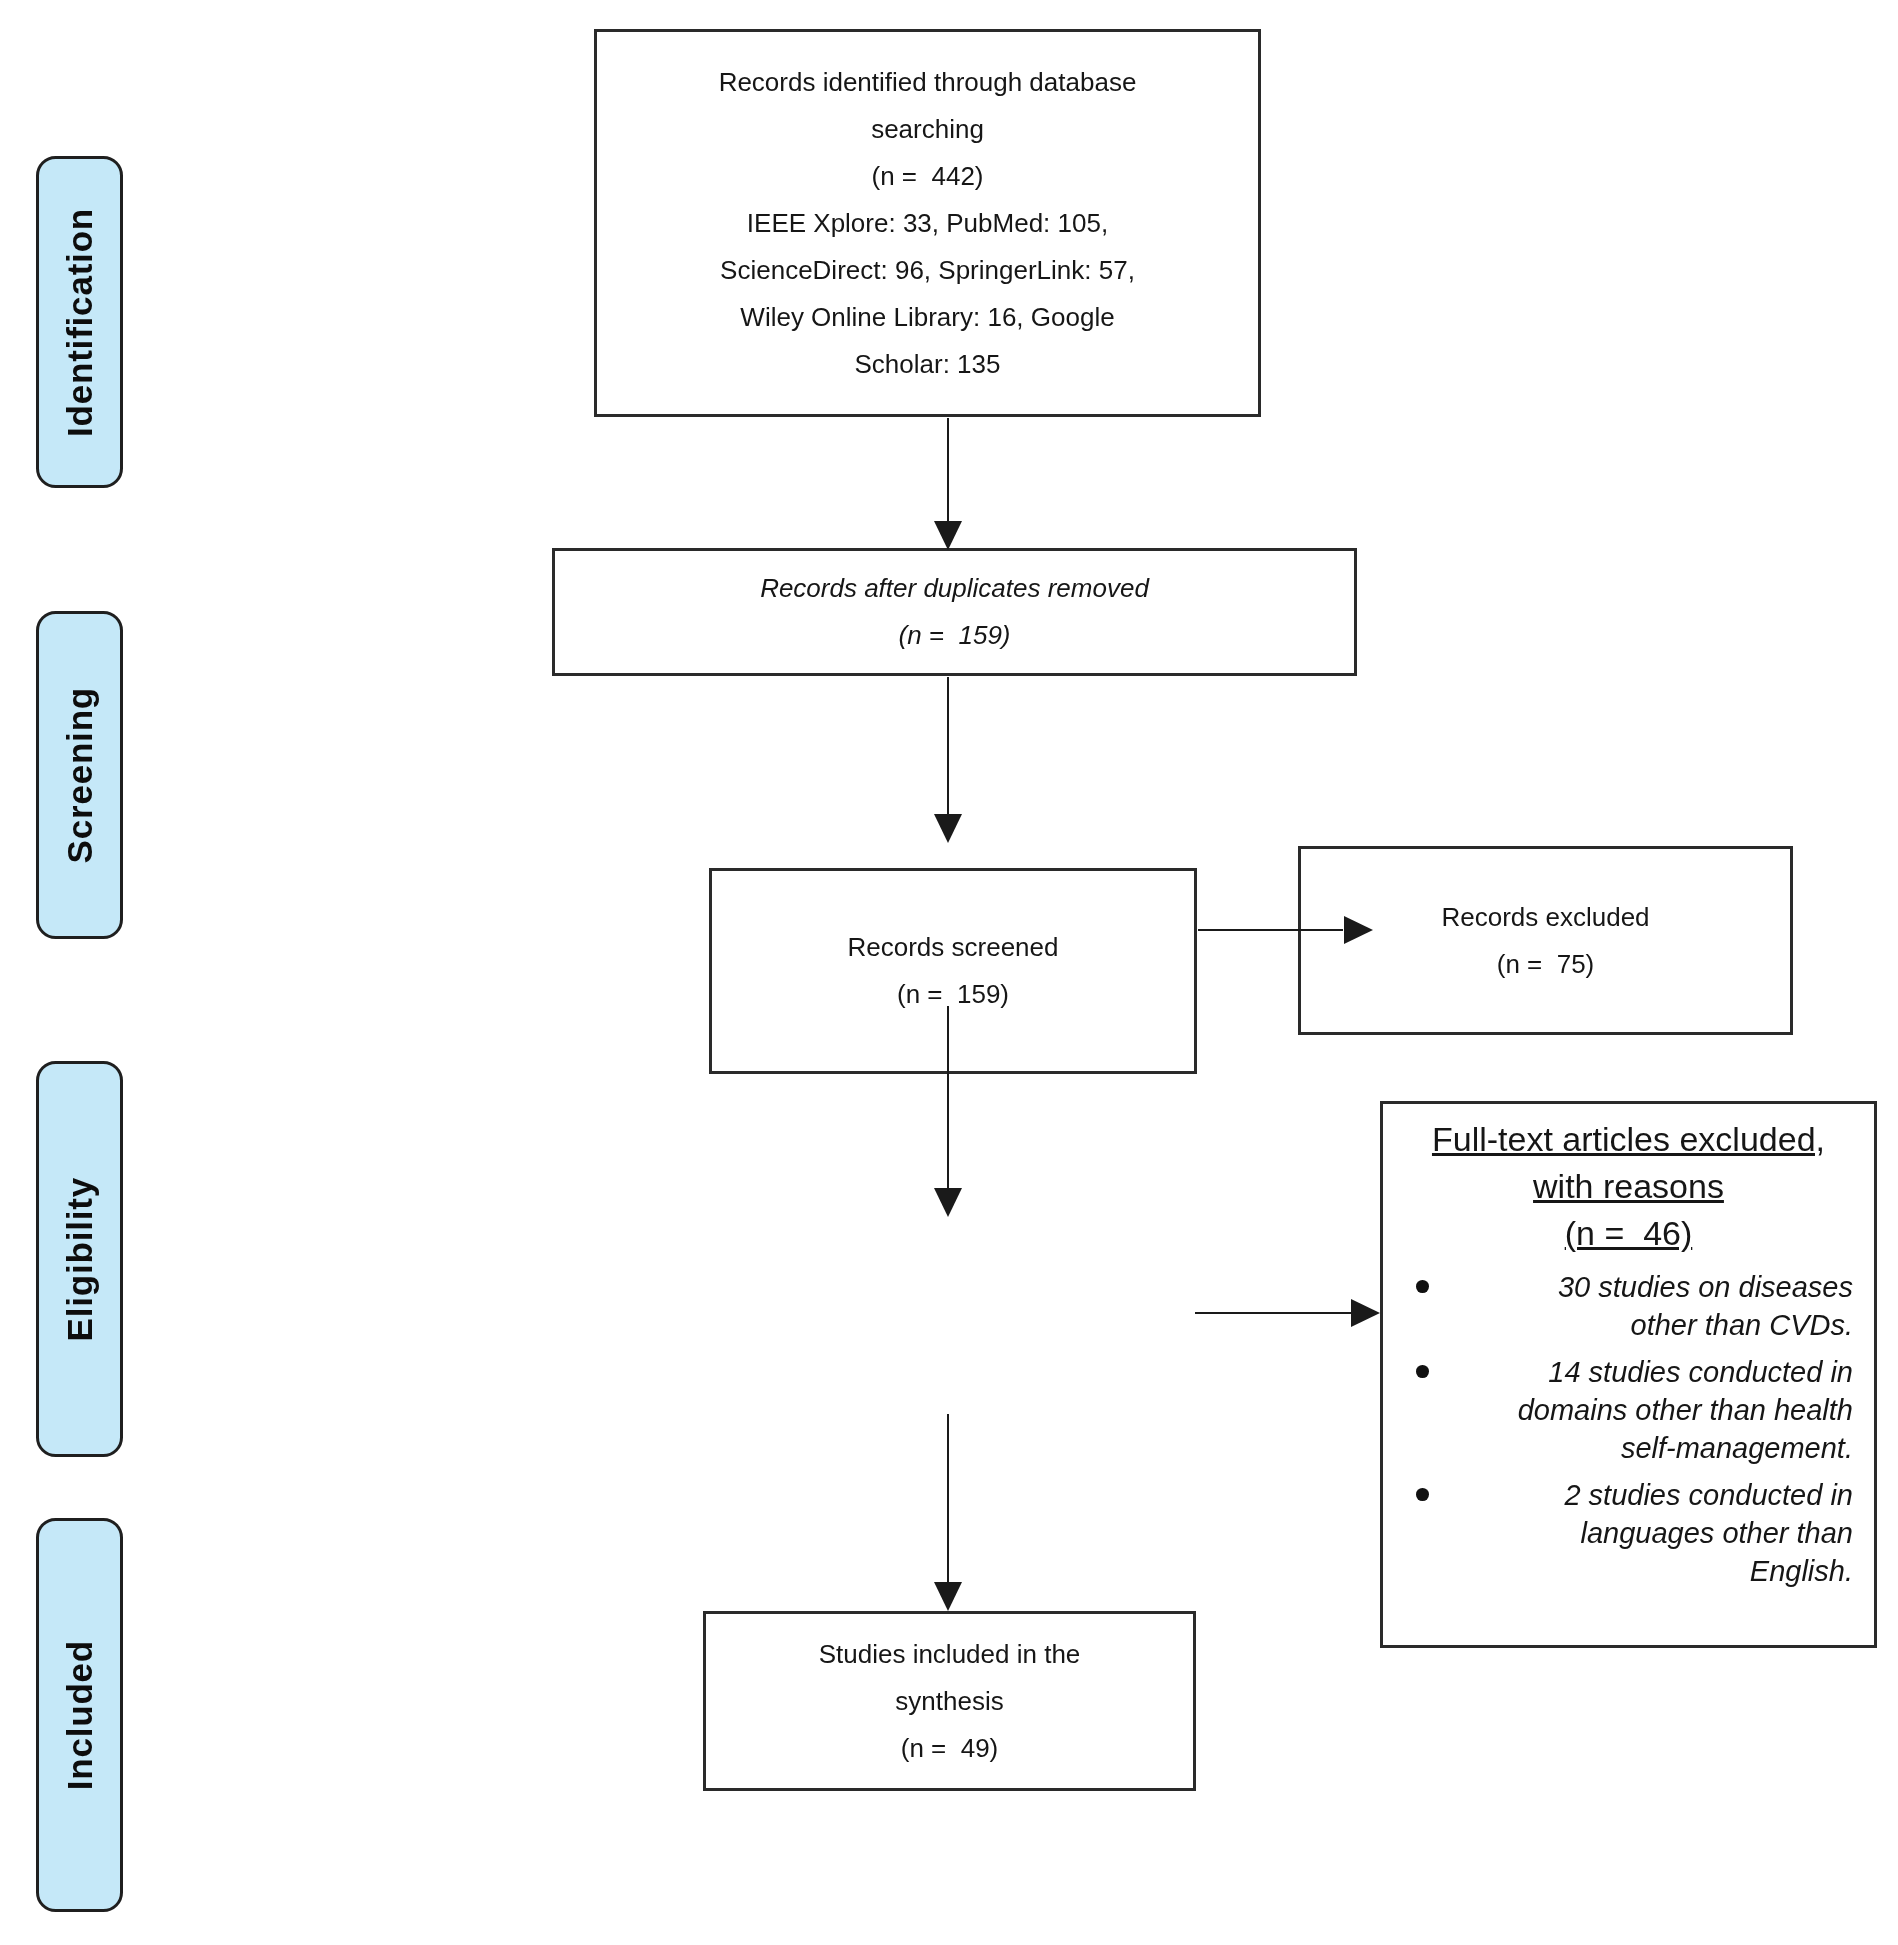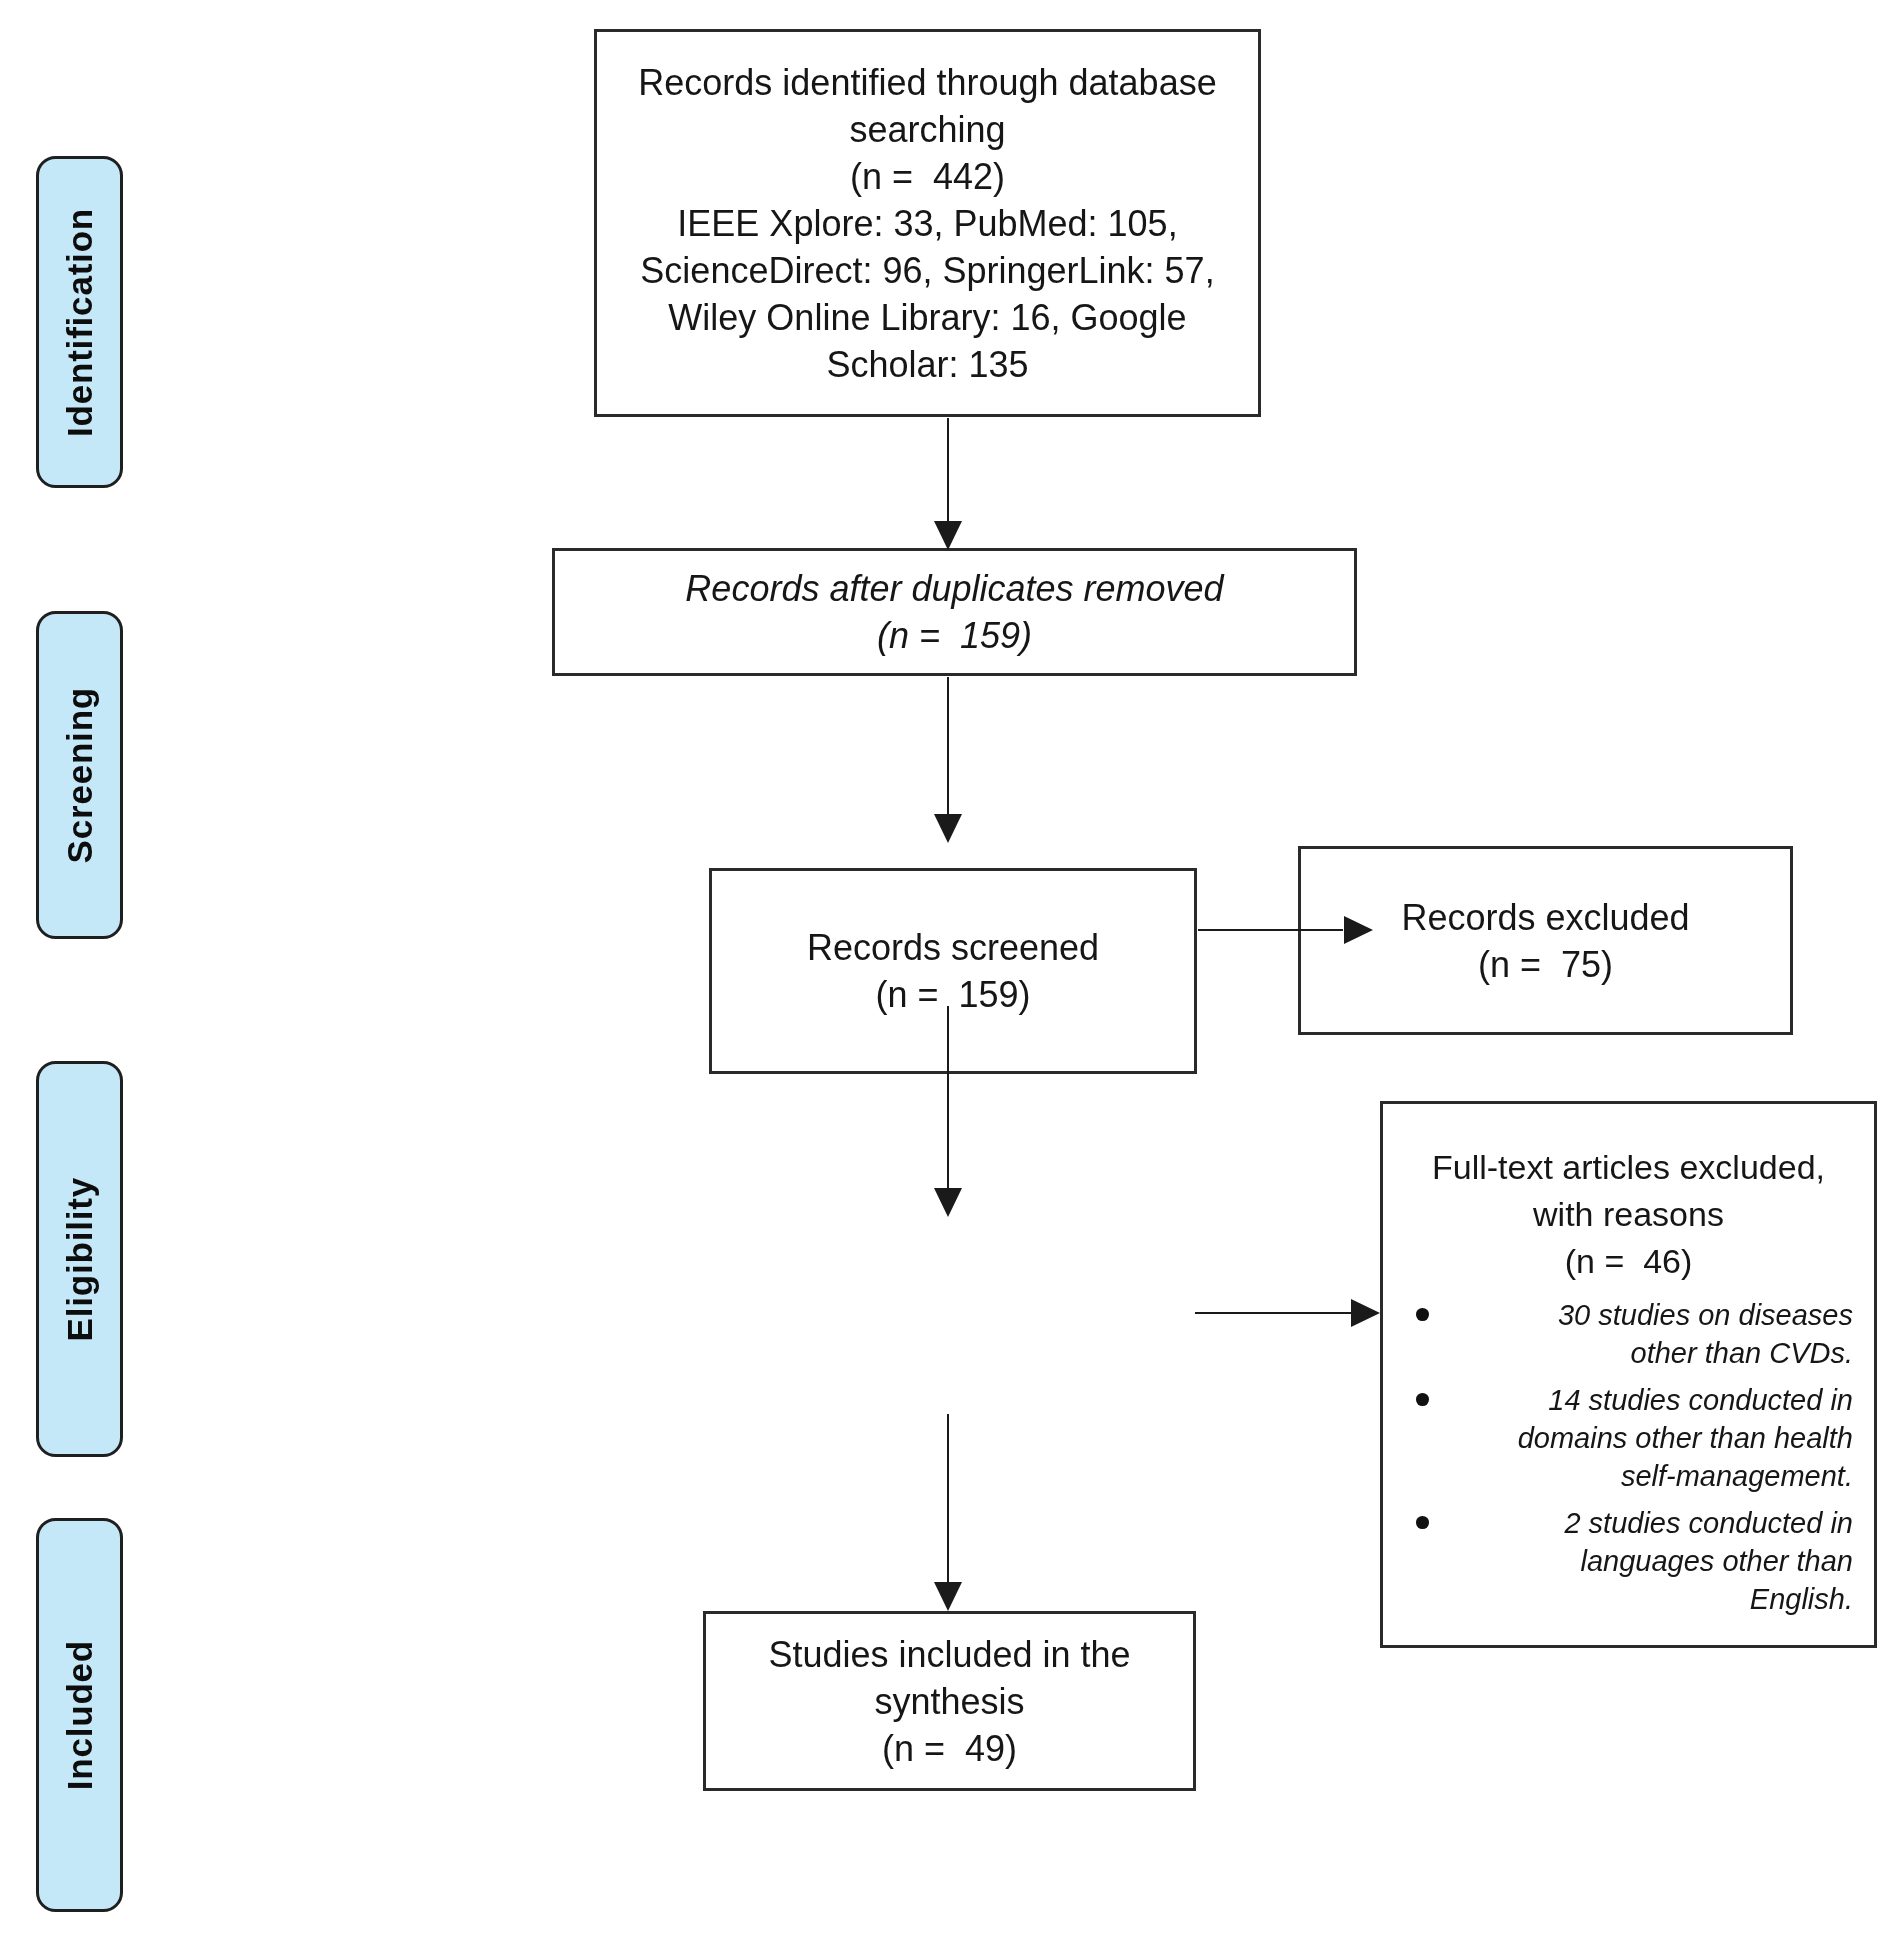--- a/index.html
+++ b/index.html
@@ -31,32 +31,33 @@
   .fbox{
     position:absolute;
     background:#ffffff;
     border:3px solid #2a2a2a;
     box-sizing:border-box;
     display:flex;align-items:center;justify-content:center;
     text-align:center;
   }
   .box-text{
     white-space:pre-wrap;
-    font-size:36px;line-height:47px;
+    font-size:26px;line-height:47px;
     padding:0 12px;
   }
   
   .fbox.reasons-box{
     flex-direction:column;justify-content:flex-start;
     text-align:center;
   }
   .reasons-heading{
     white-space:pre-wrap;
     font-size:34px;line-height:47px;
-    padding-top:40px;
+    padding-top:12px;
+    text-decoration:underline;
   }
   ul.reasons{
     list-style:none;margin:10.5px 0 0 0;padding:0;
     align-self:stretch;text-align:right;font-style:italic;
   }
   ul.reasons li{
     position:relative;
     padding:0 21px 9px 113px;
     font-size:29px;line-height:38px;
   }

